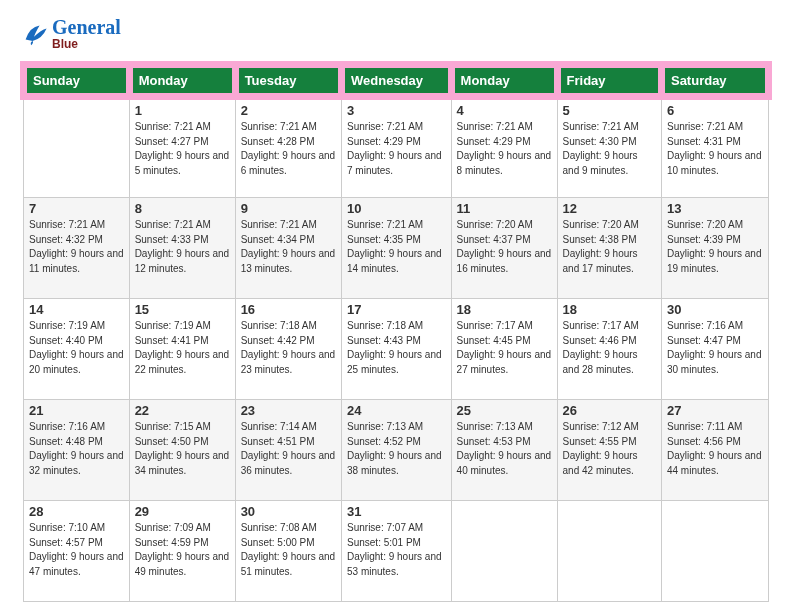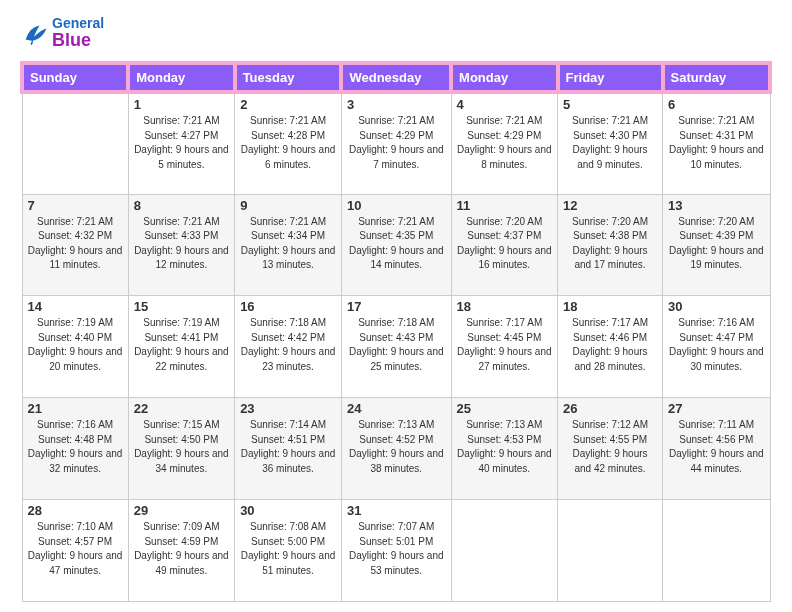--- a/index.html
+++ b/index.html
@@ -45,26 +45,26 @@
       font-size: 15px;
       color: #555;
       margin-top: 2px;
     }
     .calendar-table {
       width: 100%;
       border-collapse: collapse;
       flex: 1;
     }
     .calendar-table th {
-      background: #8b5cf6;
+      background: #15803d;
       color: #fff;
       font-size: 13px;
       font-weight: bold;
       padding: 5px 6px;
-      border: 4px solid #f9a8d4;
+      border: 7px solid #f9a8d4;
       text-align: left;
     }
     .calendar-table td {
       border: 1px solid #ccc;
       vertical-align: top;
       padding: 3px 5px;
       font-size: 10.5px;
       color: #333;
       width: 113px;
       height: 88px;
@@ -77,39 +77,38 @@
       font-size: 13px;
       font-weight: bold;
       color: #333;
       display: block;
       margin-bottom: 2px;
     }
     .day-info {
       font-size: 10px;
       line-height: 1.45;
       color: #333;
-      text-align: center;
     }
     .empty-cell {
       background: #fff !important;
     }
   </style>
 </head>
 <body>
 
 <div class="page">
   <div class="header">
     <div class="logo">
       <svg class="logo-bird" viewBox="0 0 40 40" xmlns="http://www.w3.org/2000/svg">
         <path d="M8 28 Q14 10 28 8 Q22 18 20 24 Q30 14 38 12 Q32 26 18 30 Z" fill="#1a6bbf"></path>
         <path d="M18 30 Q20 32 16 36 Q14 32 18 30 Z" fill="#1a6bbf"></path>
       </svg>
       <div>
-        <div style="font-size:14px;font-weight:bold;color:#1a6bbf;line-height:1.1;">General</div>
-        <div style="font-size:18px;font-weight:bold;color:#a21caf;line-height:1.1;">Blue</div>
+        <div style="font-size:20px;font-weight:bold;color:#1a6bbf;line-height:1.1;font-family:Liberation Serif, serif;">General</div>
+        <div style="font-size:12px;font-weight:bold;color:#7f1d1d;line-height:1.1;">Blue</div>
       </div>
     </div>
     <div class="title-block">
       <div class="main-title"></div>
       <div class="subtitle"></div>
     </div>
   </div>
 
   <table class="calendar-table">
     <thead>

